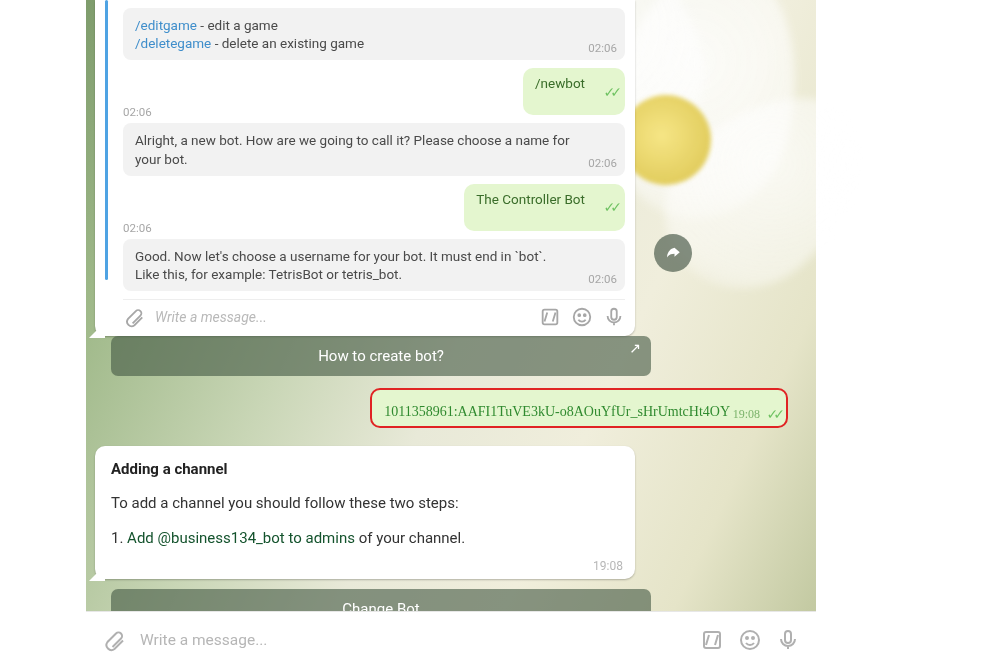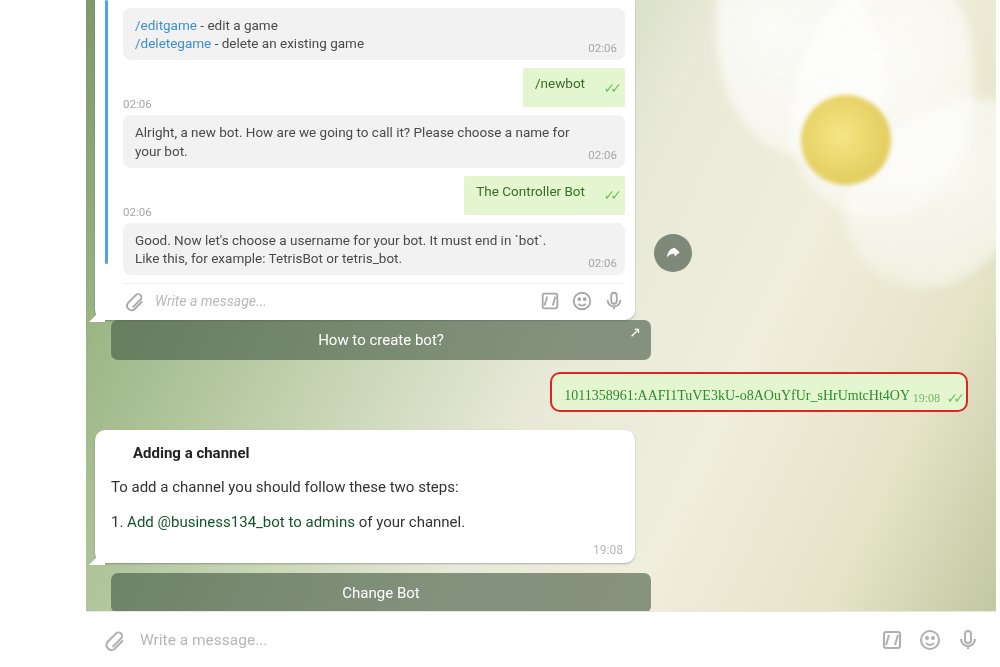--- a/index.html
+++ b/index.html
@@ -1,19 +1,19 @@
 <!DOCTYPE html>
 <html><head>
 <meta charset="utf-8">
 <style>
   * { box-sizing: border-box; margin: 0; padding: 0; }
   html, body { width: 1000px; height: 667px; overflow: hidden; font-family: -apple-system, "Segoe UI", Roboto, Arial, sans-serif; }
   .app {
     position: relative;
-    width: 996px; height: 667px;
+    width: 816px; height: 667px;
     background: linear-gradient(115deg, #6a8a5a 0%, #9eb888 20%, #c9d6b6 40%, #e8e9d8 55%, #f0eedc 70%, #e5e4c8 85%, #bcc49a 100%);
   }
   .petal {
     position: absolute;
     border-radius: 50% 50% 50% 50% / 60% 60% 40% 40%;
     background: radial-gradient(circle at 40% 40%, rgba(255,255,255,0.95), rgba(255,255,255,0.6) 70%, rgba(255,255,255,0) 100%);
     filter: blur(4px);
     opacity: 0.85;
   }
   .petal.p1 { width: 180px; height: 260px; right: 20px; top: -40px; transform: rotate(12deg); }
@@ -59,22 +59,22 @@
     font-size:13.5px;
     color:#4a4a4a;
     margin-bottom:8px;
     line-height:1.35;
   }
   .grey-msg .ts { position:absolute; right:8px; bottom:4px; font-size:11.5px; color:#a6a6a6; }
   .grey-msg .cmd { color:#3f8ecb; }
   .green-msg {
     position:relative;
     background:#e4f6cf;
-    border-radius:2px;
-    padding:7px 40px 16px 12px;
+    border-radius:10px;
+    padding:7px 40px 24px 12px;
     font-size:13.5px;
     color:#3a6d2a;
     margin:0 0 8px auto;
     width:fit-content;
     max-width:80%;
   }
   .green-msg .ticks { position:absolute; right:8px; top:50%; transform:translateY(-50%); color:#6fc262; font-size:14px; letter-spacing:-5px;}
   .row-right { display:flex; justify-content:flex-end; }
   .row-right .ts-inline{ align-self:flex-end; font-size:11.5px; color:#a6a6a6; margin-right:6px; margin-bottom:4px;}
   .nested-input {
@@ -128,21 +128,21 @@
   .token-bubble .ticks{ position:absolute; right:6px; bottom:3px; color:#6fc262; font-size:14px; letter-spacing:-5px;}
 
   
   .add-card{
     width:540px; background:#fff; border-radius:10px;
     box-shadow:0 1px 2px rgba(0,0,0,.25);
     padding:14px 16px 18px;
     position:relative;
     margin-bottom:10px;
   }
-  .add-card h4{ font-size:15px; font-weight:700; color:#222; margin-bottom:14px;margin-left:22px;}
+  .add-card h4{ font-size:15px; font-weight:700; color:#222; margin-bottom:14px;}
   .add-card p{ font-size:15px; color:#333; line-height:1.5; margin-bottom:12px;}
   .add-card .lnk{ color:#14532d; }
   .add-card .ts{ position:absolute; right:12px; bottom:6px; font-size:12px; color:#b7b7b7;}
   .add-card::after{
     content:""; position:absolute; left:-6px; bottom:-2px;
     width:0;height:0;border:8px solid transparent;border-right-color:#fff;border-bottom-color:#fff;
   }
 
   
   .composer{

